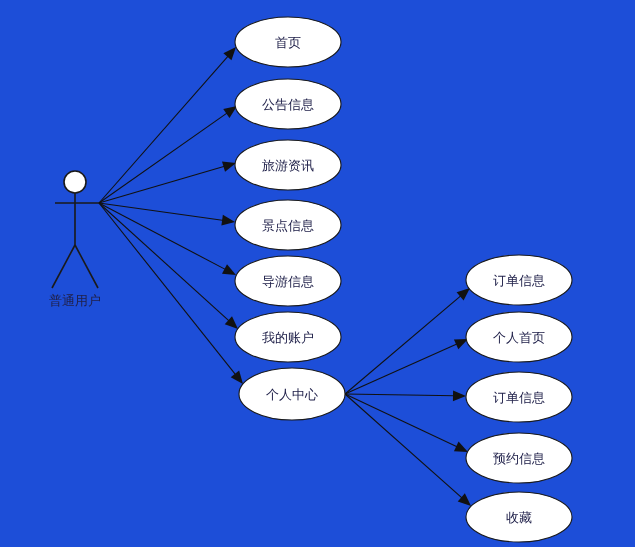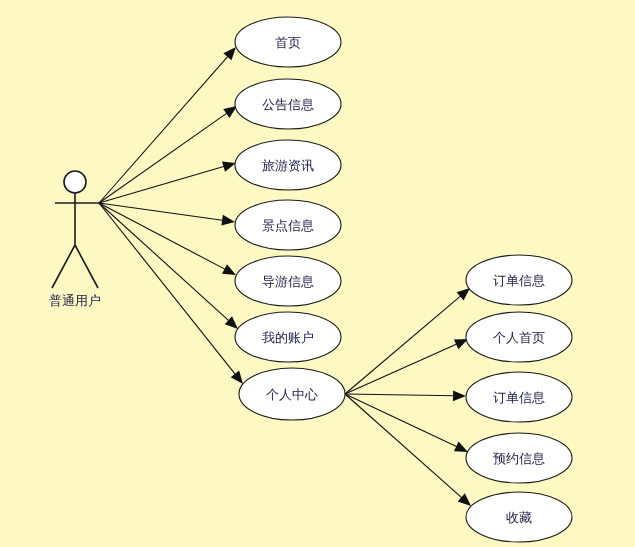--- a/index.html
+++ b/index.html
@@ -7,21 +7,21 @@
     padding: 0;
     background: #ffffff;
   }
   body {
     font-family: "DejaVu Sans", sans-serif;
   }
   #diagram-canvas {
     position: relative;
     width: 635px;
     height: 547px;
-    background: #fef9c3;
+    background: #1d4ed8;
     overflow: hidden;
   }
   #diagram-svg {
     position: absolute;
     top: 0;
     left: 0;
   }
   .uc-ellipse {
     fill: #ffffff;
     stroke: #1a1a1a;

